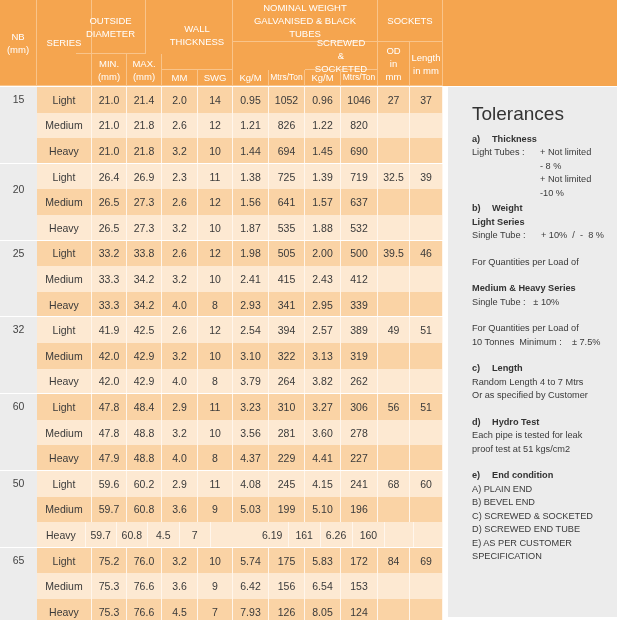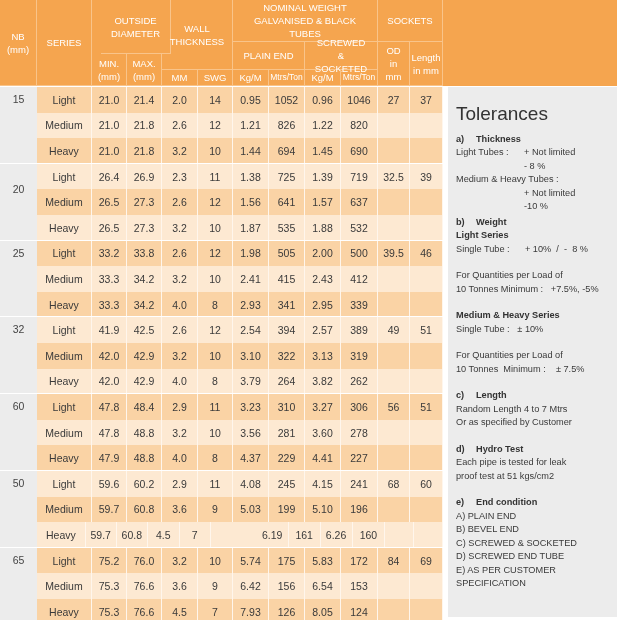--- a/index.html
+++ b/index.html
@@ -12,42 +12,41 @@
   .table-body { position:absolute; left:0; top:87px; width:443px; }
   .nb-col { position:absolute; left:0; width:37px; background:#ececec; }
   .row { position:absolute; left:37px; width:406px; height:25.5px; display:flex; font-size:10.5px; }
   .row.odd { background:#fad3a5; }
   .row.even { background:#fde9d2; }
   .row .c { display:flex; align-items:center; justify-content:center; box-sizing:border-box;
             border-right:1px solid #fff6ec; }
   .nb-label { position:absolute; left:0; width:37px; font-size:10.5px; text-align:center; color:#444; }
   .group-sep { position:absolute; left:0; width:443px; height:2px; background:#ffffff; }
   .tol { position:absolute; left:448px; top:87px; width:169px; height:530px; background:#ececec;
-         font-size:9.2px; line-height:13.5px; color:#3a3a3a; padding:0 0 0 8px; box-sizing:border-box; }
+         font-size:9.2px; line-height:13.5px; color:#3a3a3a; padding:0 0 0 24px; box-sizing:border-box; }
   .tol h2 { font-weight:normal; font-size:19px; margin:20px 0 12px 0; color:#333; }
   .tol .sec { font-weight:bold; color:#333; }
   .tol .sec span.l { display:inline-block; width:20px; }
   .tol p { margin:0; }
   .tol .ind { padding-left:68px; }
   .gap { height:13px; }
 </style>
 </head>
 <body>
 
 <div class="header">
   <div class="hcell" style="left:0;top:0;width:37px;height:86px;">NB (mm)</div>
   <div class="hcell" style="left:37px;top:0;width:55px;height:86px;">SERIES</div>
-  <div class="hcell" style="left:101px;top:0;width:70px;height:54px;padding:0 10px;">OUTSIDE DIAMETER</div>
+  <div class="hcell" style="left:76px;top:0;width:70px;height:54px;padding:0 10px;">OUTSIDE DIAMETER</div>
   <div class="hcell" style="left:92px;top:54px;width:35px;height:32px;">MIN. (mm)</div>
   <div class="hcell" style="left:127px;top:54px;width:35px;height:32px;">MAX. (mm)</div>
   <div class="hcell" style="left:162px;top:0;width:71px;height:70px;padding:0 12px;">WALL THICKNESS</div>
   <div class="hcell" style="left:162px;top:70px;width:36px;height:16px;">MM</div>
   <div class="hcell" style="left:198px;top:70px;width:35px;height:16px;">SWG</div>
   <div class="hcell" style="left:233px;top:0;width:145px;height:42px;padding:0 4px;">NOMINAL WEIGHT GALVANISED &amp; BLACK TUBES</div>
-  <div class="hcell" style="left:233px;top:42px;width:72px;height:28px;">PLAIN END</div>
   <div class="hcell" style="left:305px;top:42px;width:73px;height:28px;padding:0 8px;">SCREWED &amp; SOCKETED</div>
   <div class="hcell" style="left:233px;top:70px;width:36px;height:16px;">Kg/M</div>
   <div class="hcell" style="left:269px;top:70px;width:36px;height:16px;font-size:8.5px;">Mtrs/Ton</div>
   <div class="hcell" style="left:305px;top:70px;width:36px;height:16px;">Kg/M</div>
   <div class="hcell" style="left:341px;top:70px;width:37px;height:16px;font-size:8.5px;">Mtrs/Ton</div>
   <div class="hcell" style="left:378px;top:0;width:65px;height:42px;">SOCKETS</div>
   <div class="hcell" style="left:378px;top:42px;width:32px;height:44px;padding:0 7px;">OD in mm</div>
   <div class="hcell" style="left:410px;top:42px;width:33px;height:44px;padding:0 3px;">Length in mm</div>
 </div>
 
@@ -346,30 +345,28 @@
       <div class="c" style="width: 33px;"></div>
     </div>
   </div>
 
 <div class="tol">
   <h2>Tolerances</h2>
 
   <p class="sec"><span class="l">a)</span><span>Thickness</span></p>
   <p><span style="display:inline-block;width:68px;">Light Tubes  :</span><span>+ Not limited</span></p>
   <p class="ind">- 8 %</p>
-  <p>Medium &amp; Heavy Tubes :</p>
   <p class="ind">+ Not limited</p>
   <p class="ind">-10 %</p>
 
   <p class="sec" style="margin-top:2px;"><span class="l">b)</span><span>Weight</span></p>
   <p class="sec">Light Series</p>
   <p style="white-space:pre;">Single Tube :      + 10%  /  -  8 %</p>
   <div class="gap"></div>
   <p>For Quantities per Load of</p>
-  <p style="white-space:pre;">10 Tonnes Minimum :   +7.5%, -5%</p>
   <div class="gap"></div>
   <p class="sec">Medium &amp; Heavy Series</p>
   <p style="white-space:pre;">Single Tube :   ± 10%</p>
   <div class="gap"></div>
   <p>For Quantities per Load of</p>
   <p style="white-space:pre;">10 Tonnes  Minimum :    ± 7.5%</p>
   <div class="gap"></div>
 
   <p class="sec"><span class="l">c)</span><span>Length</span></p>
   <p>Random Length 4 to 7 Mtrs</p>

